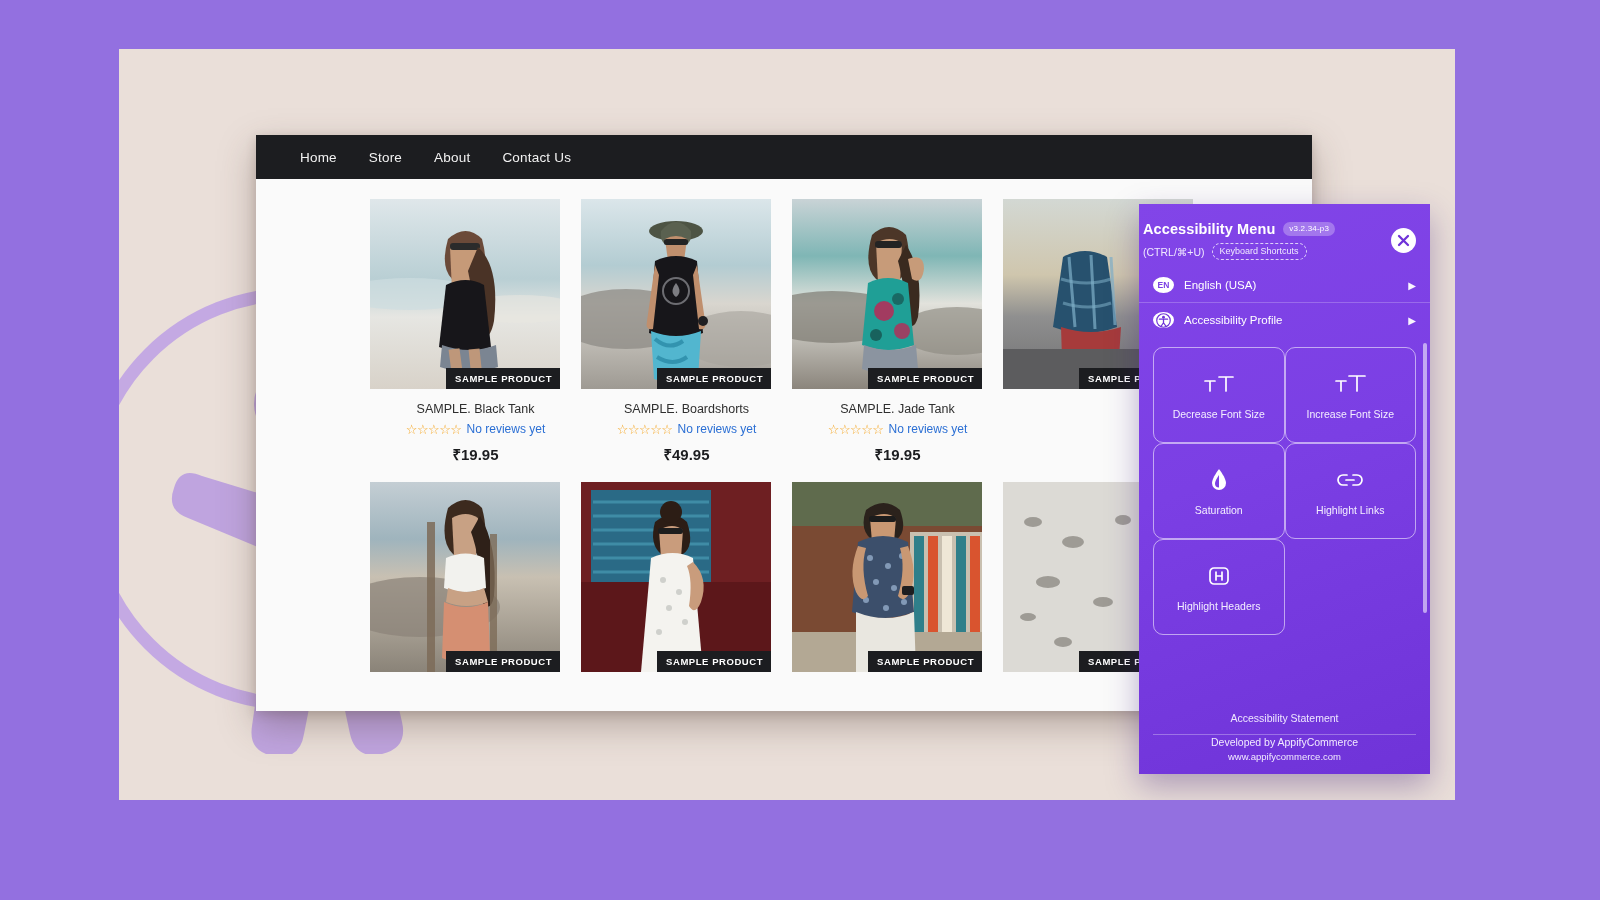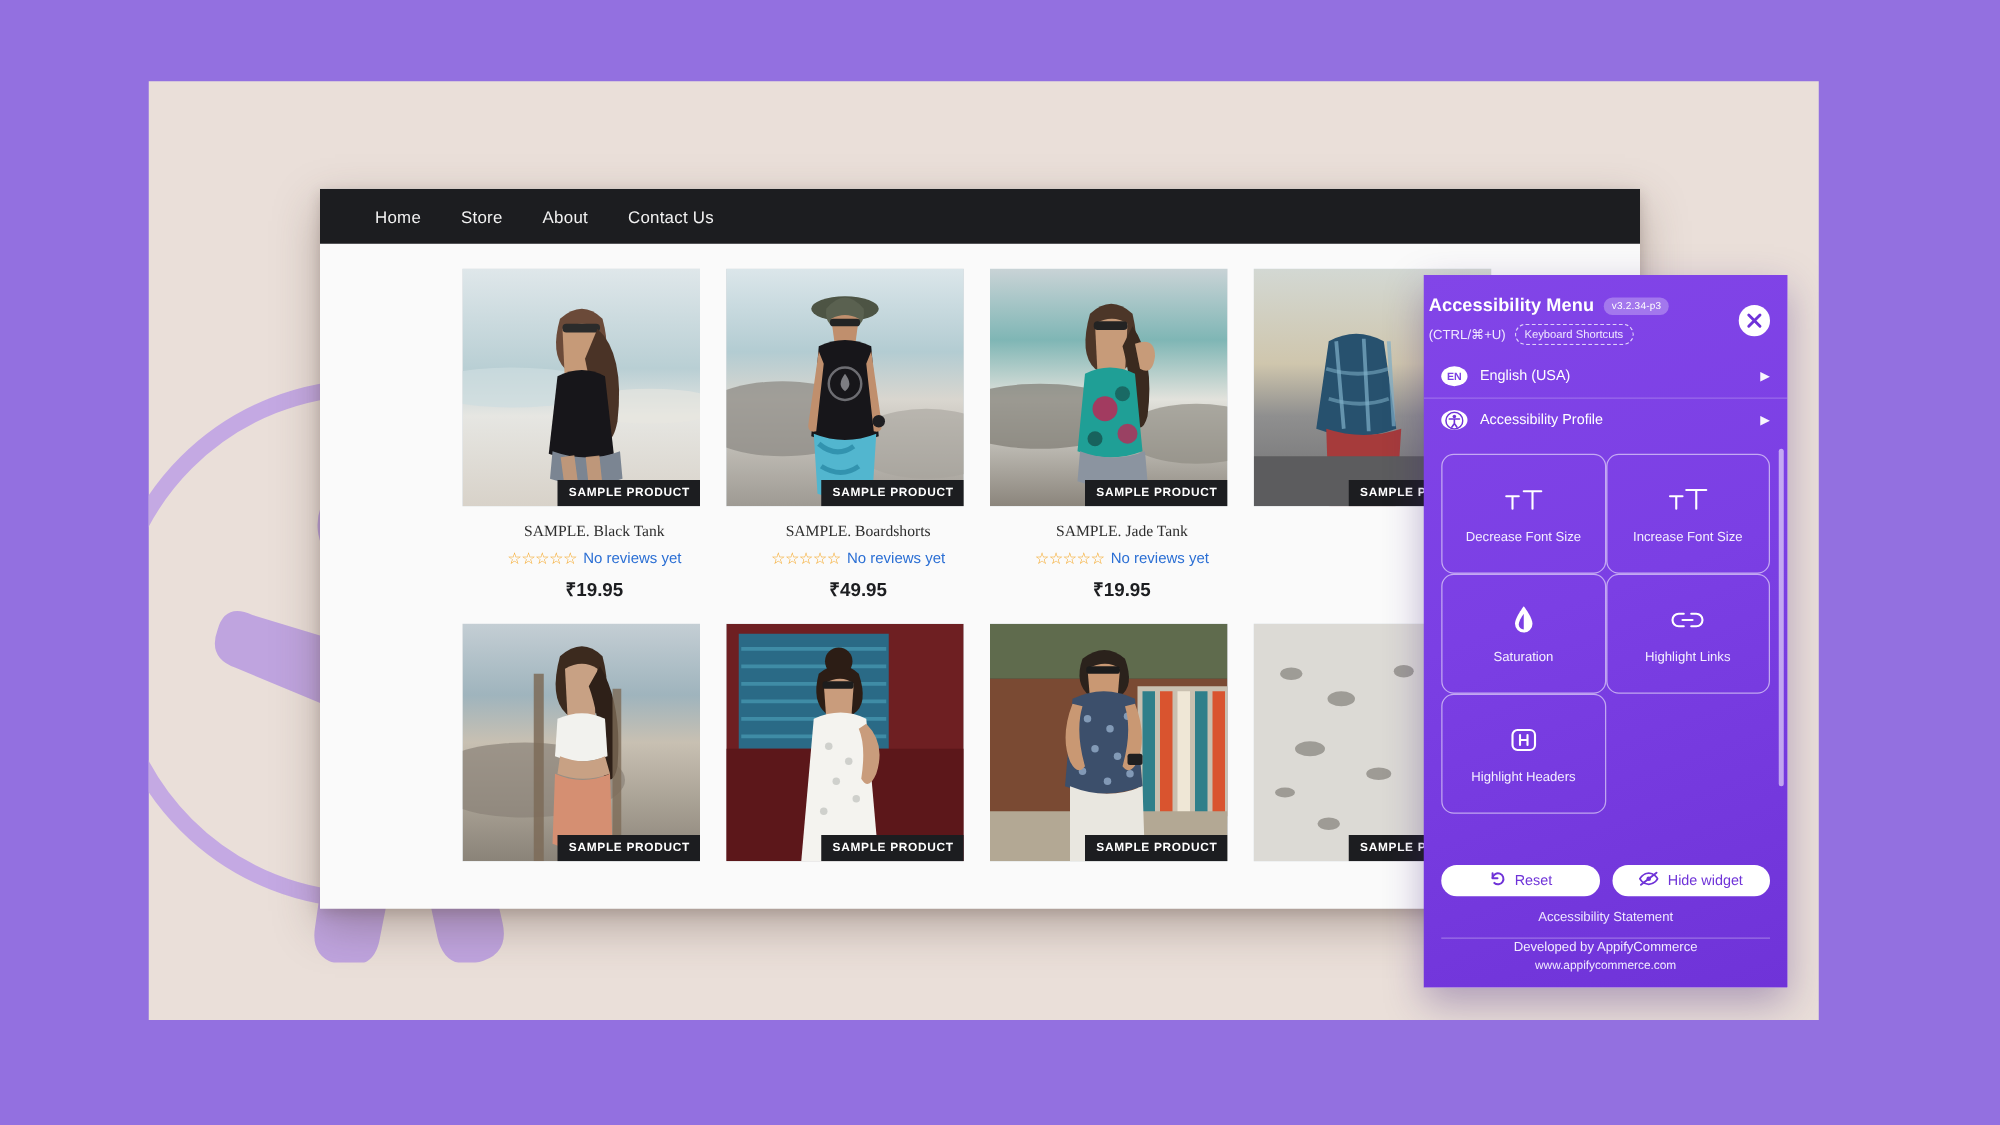--- a/index.html
+++ b/index.html
@@ -6,21 +6,21 @@
   html, body {
     width: 1600px; height: 900px;
     overflow: hidden;
     font-family: "Liberation Sans", sans-serif;
   }
   body { background: #9370E0; position: relative; }
 
   
   .card {
     position: absolute;
-    left: 119px; top: 65px;
+    left: 119px; top: 49px;
     width: 1336px; height: 751px;
     background: #EADFD9;
     overflow: hidden;
   }
   
   .watermark {
     position: absolute;
     left: -40px; top: 235px;
     width: 430px; height: 470px;
     opacity: 1;
@@ -87,21 +87,20 @@
     letter-spacing: .55px;
     padding: 5px 8px 5px 9px;
     white-space: nowrap;
   }
   .p-title {
     text-align: center;
     font-size: 12.5px;
     color: #2E2E2E;
     margin-top: 13px;
     white-space: nowrap;
-    font-family: Liberation Serif, serif;
   }
   .p-rating {
     display: flex;
     align-items: center;
     justify-content: center;
     gap: 5px;
     margin-top: 6px;
   }
   .stars { color: #F5A623; font-size: 13px; letter-spacing: -0.5px; line-height:1; }
   .reviews { color: #2B6FD4; font-size: 12px; }
@@ -611,41 +610,20 @@
               <path d="M9 7 V15 M15 7 V15 M9 11 H15" stroke="#fff" stroke-width="1.7" stroke-linecap="round"></path>
             </svg>
           </span>
           <span class="feat-label">Highlight Headers</span>
         </div>
 
       </div>
     </div>
 
     <div class="panel-foot">
-      <div class="foot-btns">
-        <div class="foot-btn">
-          <span>
-            <svg width="14" height="14" viewBox="0 0 16 16">
-              <path d="M3.5 7.2 a5 5 0 1 1 1.6 4.6" fill="none" stroke="#6F33D8" stroke-width="1.8" stroke-linecap="round"></path>
-              <path d="M3.5 3 V7.5 H8" fill="none" stroke="#6F33D8" stroke-width="1.8" stroke-linecap="round" stroke-linejoin="round"></path>
-            </svg>
-          </span>
-          <span>Reset</span>
-        </div>
-        <div class="foot-btn">
-          <span>
-            <svg width="16" height="14" viewBox="0 0 18 14">
-              <path d="M1 7 s3 -5 8 -5 s8 5 8 5 s-3 5 -8 5 s-8 -5 -8 -5z" fill="none" stroke="#6F33D8" stroke-width="1.5"></path>
-              <circle cx="9" cy="7" r="2.1" fill="#6F33D8"></circle>
-              <path d="M2 12.5 L16 1.5" stroke="#6F33D8" stroke-width="1.7" stroke-linecap="round"></path>
-            </svg>
-          </span>
-          <span>Hide widget</span>
-        </div>
-      </div>
       <div class="statement">Accessibility Statement</div>
       <div class="foot-dev">
         <div>Developed by AppifyCommerce</div>
         <div class="url">www.appifycommerce.com</div>
       </div>
     </div>
 
   </div>
 </div>
 

